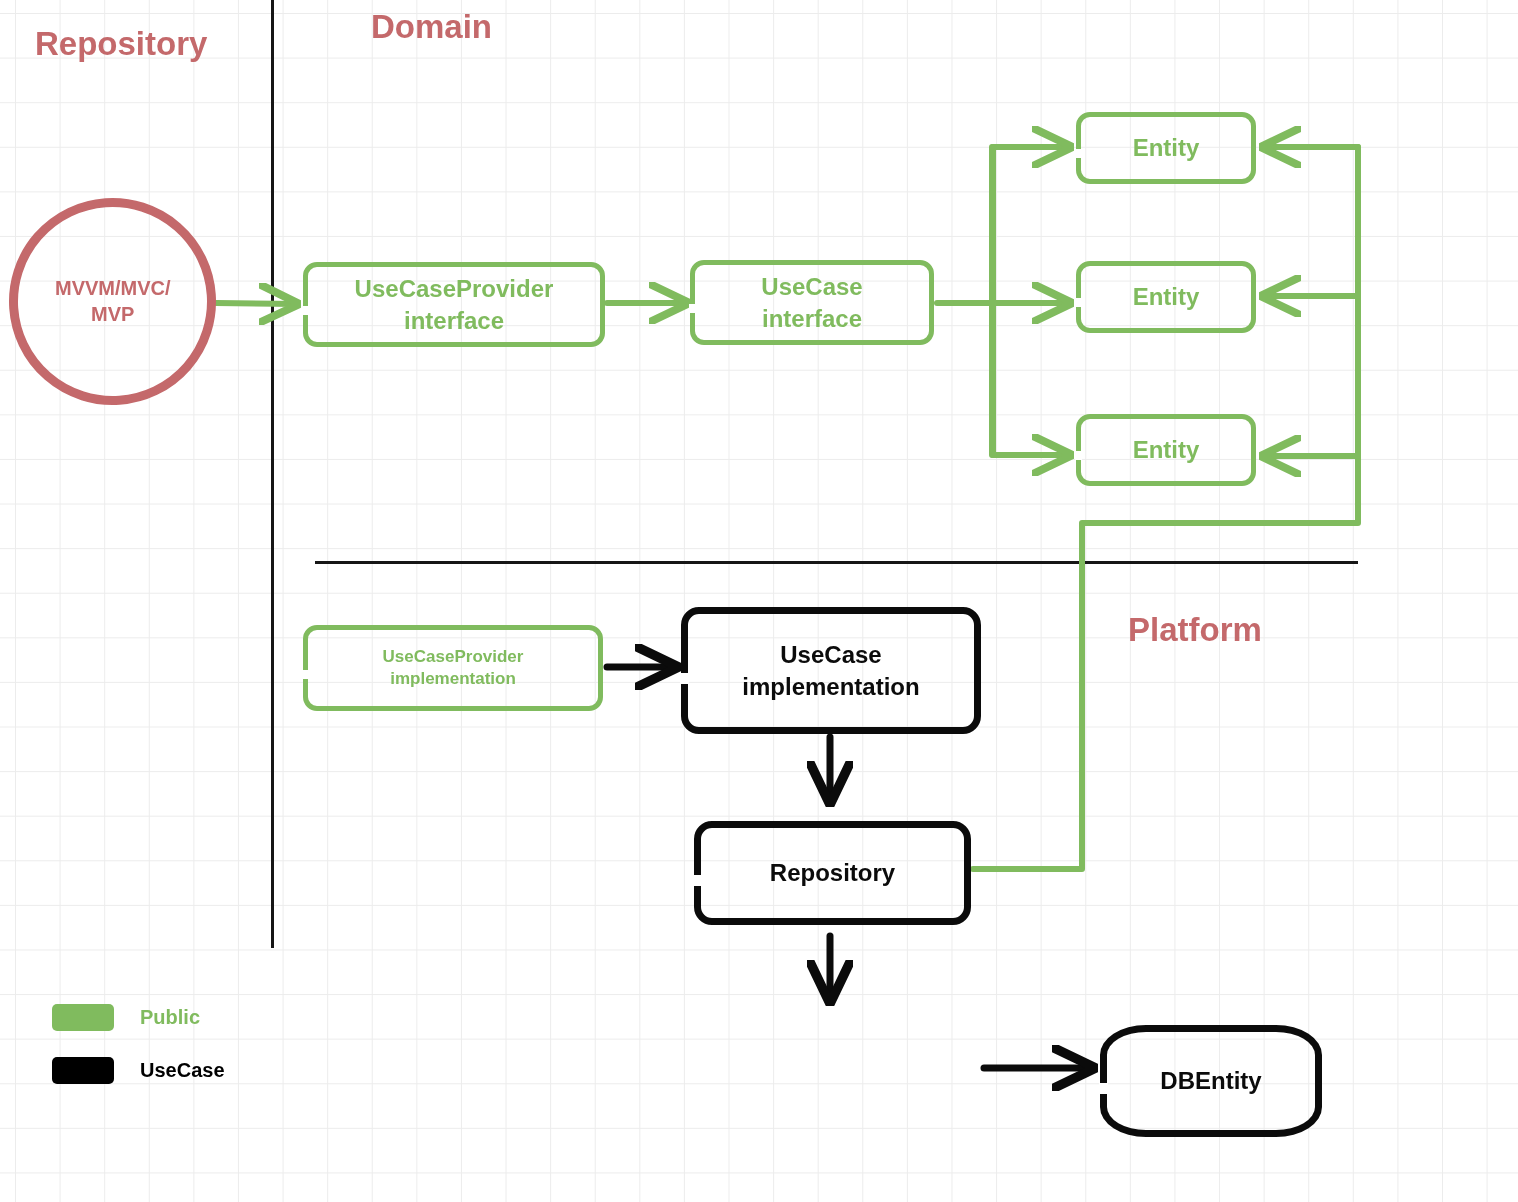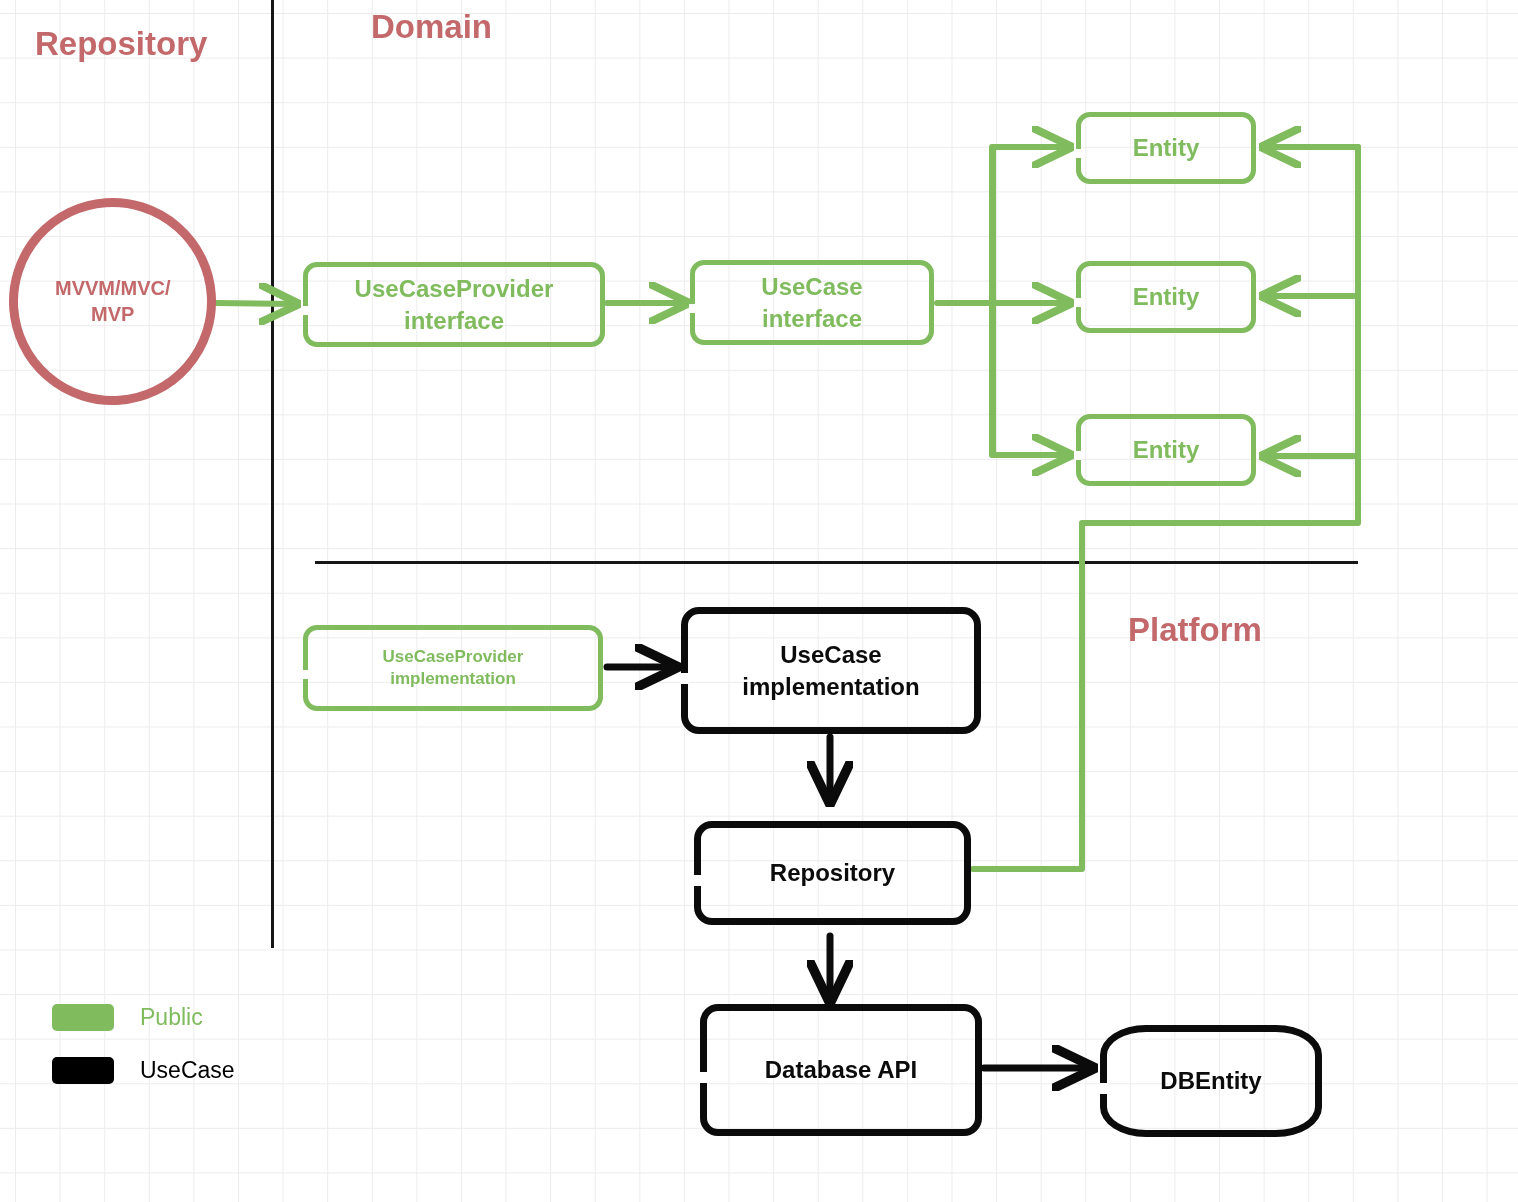--- a/index.html
+++ b/index.html
@@ -117,21 +117,21 @@
     align-items: center;
   }
   .swatch {
     width: 62px;
     height: 27px;
     border-radius: 5px;
     margin-right: 26px;
   }
   .swatch.green { background: #80bb5e; }
   .swatch.black { background: #000000; }
-  .legend-text { font-weight: normal; font-size: 23px; }
+  .legend-text { font-weight: bold; font-size: 20px; }
   .legend-text.green { color: #80bb5e; }
   .legend-text.black { color: #000000; }
 </style>
 </head>
 <body>
 
 <div id="canvas">
 
   <div class="divider-v" style="left:271px; top:0px; height:948px;"></div>
   <div class="divider-h" style="left:315px; top:561px; width:1043px;"></div>
@@ -228,23 +228,20 @@
     <span>
       <span>UseCase</span><br>
       <span>implementation</span>
     </span>
   </div>
 
   <div class="node black" style="left:694px; top:805px; width:277px; height:104px;margin-top:16px;">
     <span>Repository</span>
   </div>
 
-  <div class="node black" style="left:700px; top:1004px; width:282px; height:132px;">
-    <span>Database API</span>
-  </div>
 
   <div class="node black pill" style="left:1100px; top:1025px; width:222px; height:112px;">
     <span>DBEntity</span>
   </div>
 
   <div class="legend-row" style="left:52px; top:1004px;">
     <div class="swatch green"></div>
     <div class="legend-text green">Public</div>
   </div>
   <div class="legend-row" style="left:52px; top:1057px;">

